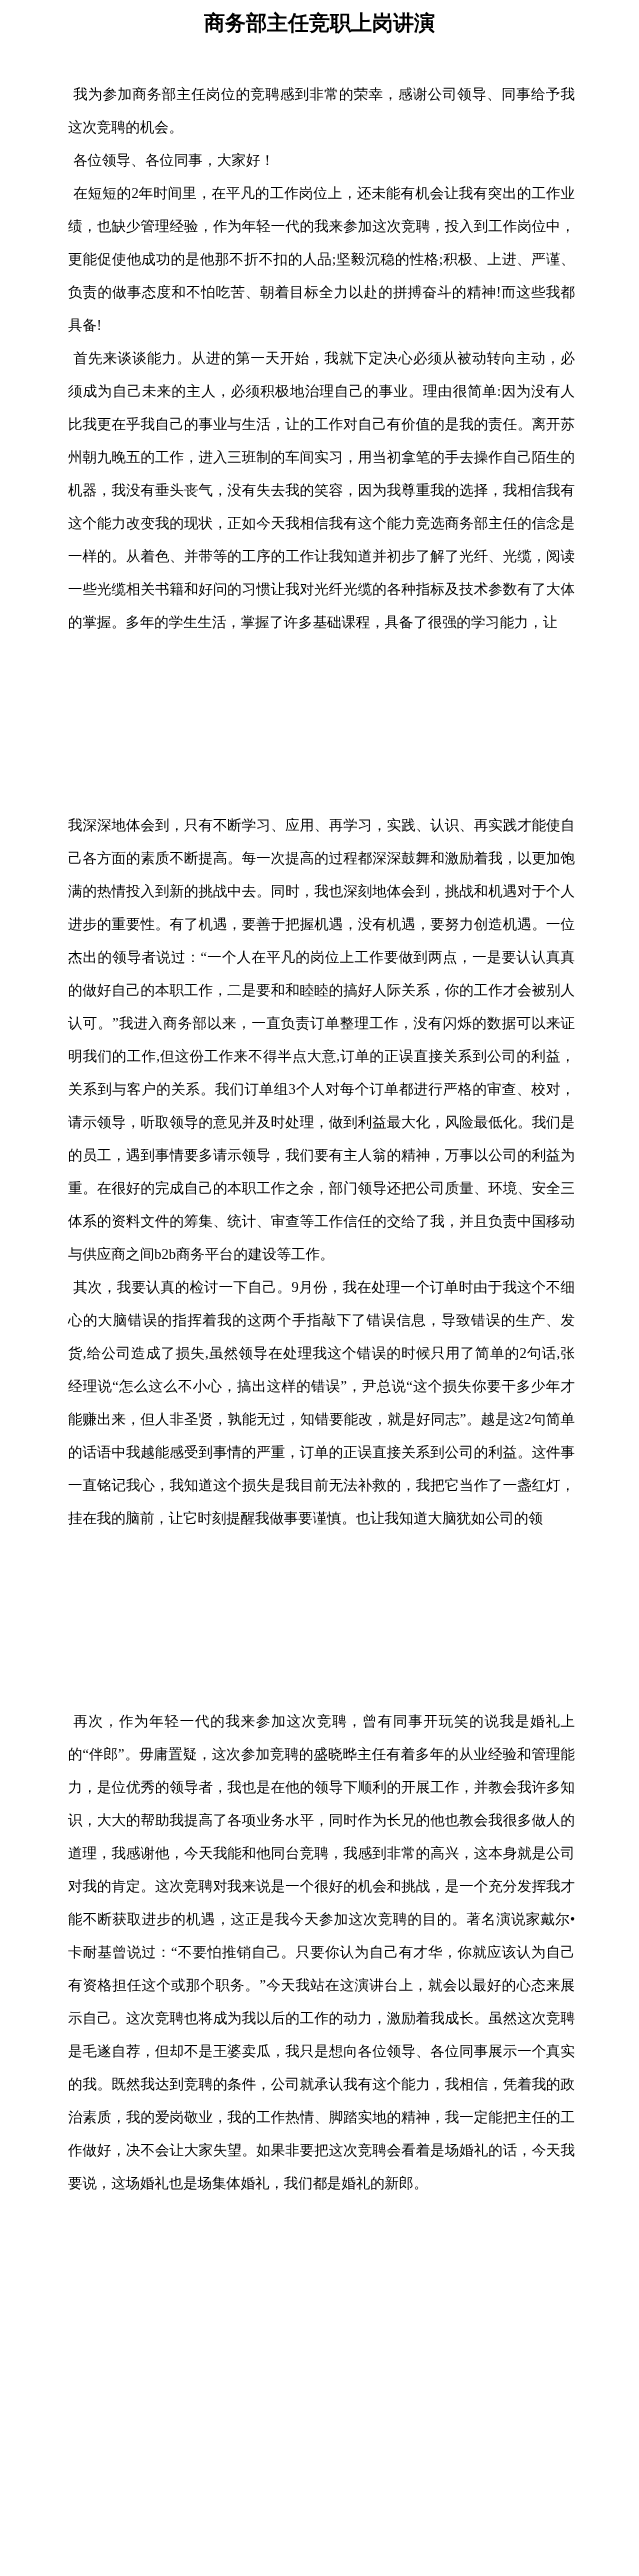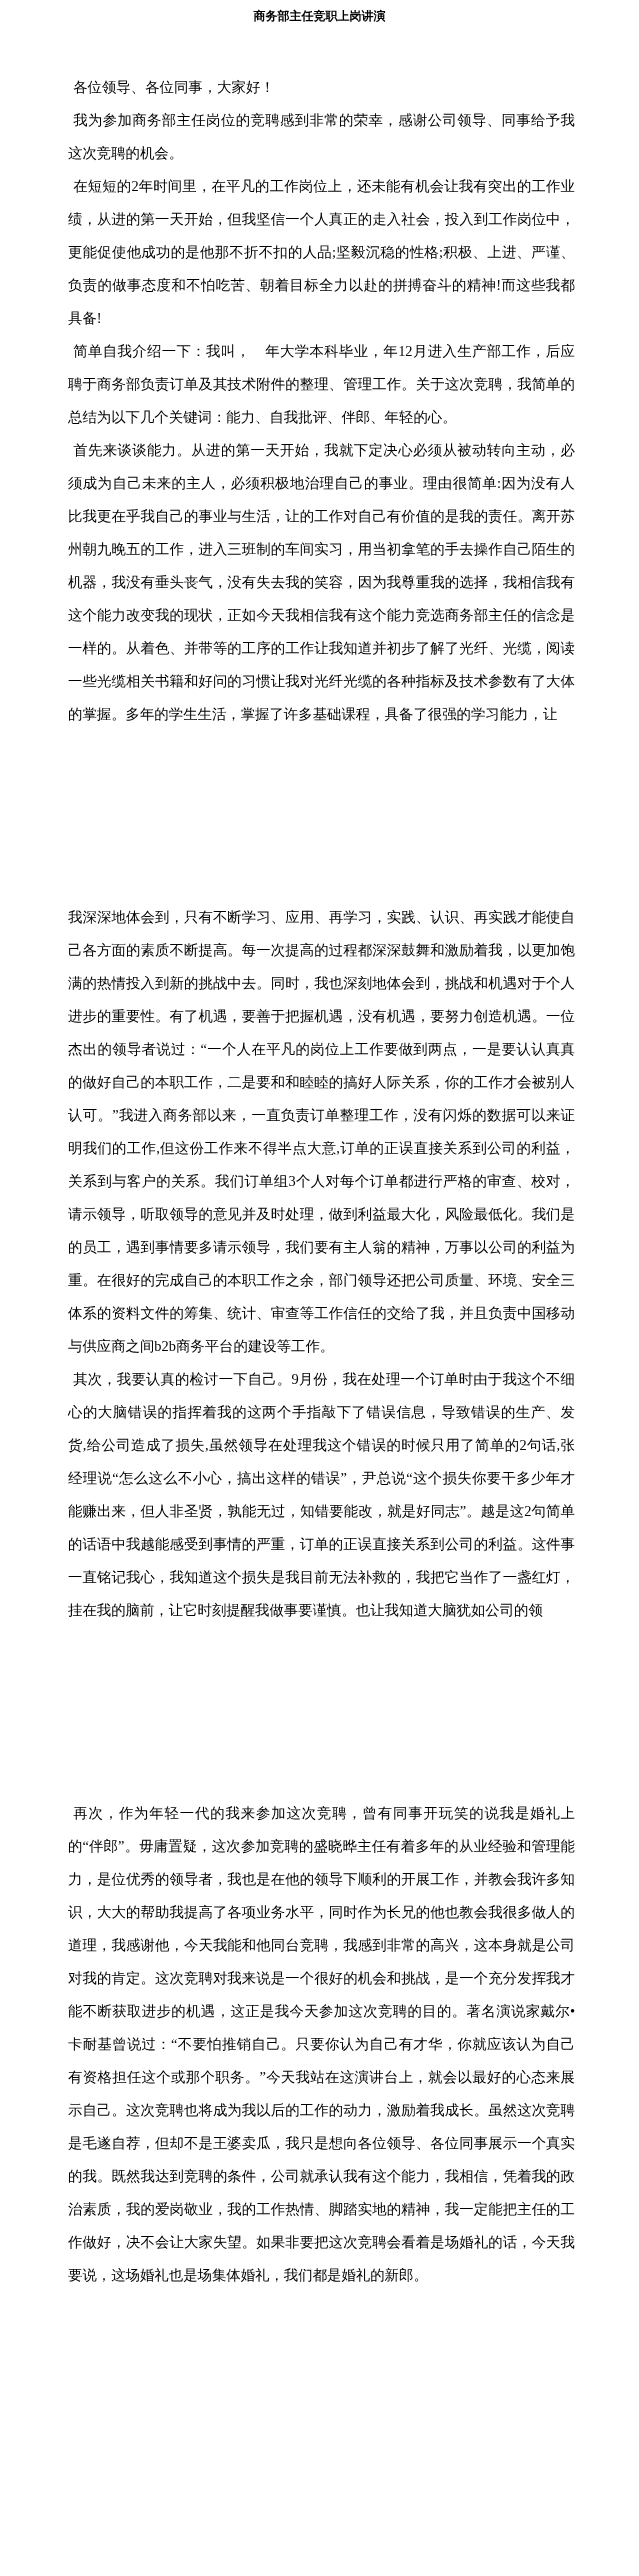--- a/index.html
+++ b/index.html
@@ -11,23 +11,23 @@
     position: relative;
     width: 639px;
     height: 2711px;
     margin: 0;
     background: #ffffff;
     color: #000000;
     font-family: "Liberation Serif", "DejaVu Serif", serif;
     overflow: hidden;
   }
   .doc-title {
-    margin: 5px;
+    margin: 12px;
     text-align: center;
-    font-size: 12px;
+    font-size: 21px;
     font-weight: bold;
     line-height: 23px;
     color: #000000;
   }
   .content {
     margin: 43px 64px 0 68px;
     width: 507px;
     font-size: 14.4px;
     line-height: 33px;
     text-align: justify;
@@ -39,24 +39,23 @@
   .para.indent { text-indent: 5.2px; }
   .block-gap { height: 170px; }
 </style>
 </head>
 <body>
 
 <div class="page">
   <h1 class="doc-title">商务部主任竞职上岗讲演</h1>
   <div class="content" id="content">
       <div class="text-block">
+        <p class="para indent">我为参加商务部主任岗位的竞聘感到非常的荣幸，感谢公司领导、同事给予我这次竞聘的机会。</p>
         <p class="para indent">各位领导、各位同事，大家好！</p>
-        <p class="para indent">我为参加商务部主任岗位的竞聘感到非常的荣幸，感谢公司领导、同事给予我这次竞聘的机会。</p>
-        <p class="para indent">在短短的2年时间里，在平凡的工作岗位上，还未能有机会让我有突出的工作业绩，从进的第一天开始，但我坚信一个人真正的走入社会，投入到工作岗位中，更能促使他成功的是他那不折不扣的人品;坚毅沉稳的性格;积极、上进、严谨、负责的做事态度和不怕吃苦、朝着目标全力以赴的拼搏奋斗的精神!而这些我都具备!</p>
-        <p class="para indent">简单自我介绍一下：我叫，　年大学本科毕业，年12月进入生产部工作，后应聘于商务部负责订单及其技术附件的整理、管理工作。关于这次竞聘，我简单的总结为以下几个关键词：能力、自我批评、伴郎、年轻的心。</p>
+        <p class="para indent">在短短的2年时间里，在平凡的工作岗位上，还未能有机会让我有突出的工作业绩，也缺少管理经验，作为年轻一代的我来参加这次竞聘，投入到工作岗位中，更能促使他成功的是他那不折不扣的人品;坚毅沉稳的性格;积极、上进、严谨、负责的做事态度和不怕吃苦、朝着目标全力以赴的拼搏奋斗的精神!而这些我都具备!</p>
         <p class="para indent">首先来谈谈能力。从进的第一天开始，我就下定决心必须从被动转向主动，必须成为自己未来的主人，必须积极地治理自己的事业。理由很简单:因为没有人比我更在乎我自己的事业与生活，让的工作对自己有价值的是我的责任。离开苏州朝九晚五的工作，进入三班制的车间实习，用当初拿笔的手去操作自己陌生的机器，我没有垂头丧气，没有失去我的笑容，因为我尊重我的选择，我相信我有这个能力改变我的现状，正如今天我相信我有这个能力竞选商务部主任的信念是一样的。从着色、并带等的工序的工作让我知道并初步了解了光纤、光缆，阅读一些光缆相关书籍和好问的习惯让我对光纤光缆的各种指标及技术参数有了大体的掌握。多年的学生生活，掌握了许多基础课程，具备了很强的学习能力，让</p>
       </div>
       <div class="block-gap"></div>
       <div class="text-block">
         <p class="para">我深深地体会到，只有不断学习、应用、再学习，实践、认识、再实践才能使自己各方面的素质不断提高。每一次提高的过程都深深鼓舞和激励着我，以更加饱满的热情投入到新的挑战中去。同时，我也深刻地体会到，挑战和机遇对于个人进步的重要性。有了机遇，要善于把握机遇，没有机遇，要努力创造机遇。一位杰出的领导者说过：“一个人在平凡的岗位上工作要做到两点，一是要认认真真的做好自己的本职工作，二是要和和睦睦的搞好人际关系，你的工作才会被别人认可。”我进入商务部以来，一直负责订单整理工作，没有闪烁的数据可以来证明我们的工作,但这份工作来不得半点大意,订单的正误直接关系到公司的利益，关系到与客户的关系。我们订单组3个人对每个订单都进行严格的审查、校对，请示领导，听取领导的意见并及时处理，做到利益最大化，风险最低化。我们是的员工，遇到事情要多请示领导，我们要有主人翁的精神，万事以公司的利益为重。在很好的完成自己的本职工作之余，部门领导还把公司质量、环境、安全三体系的资料文件的筹集、统计、审查等工作信任的交给了我，并且负责中国移动与供应商之间b2b商务平台的建设等工作。</p>
         <p class="para indent">其次，我要认真的检讨一下自己。9月份，我在处理一个订单时由于我这个不细心的大脑错误的指挥着我的这两个手指敲下了错误信息，导致错误的生产、发货,给公司造成了损失,虽然领导在处理我这个错误的时候只用了简单的2句话,张经理说“怎么这么不小心，搞出这样的错误”，尹总说“这个损失你要干多少年才能赚出来，但人非圣贤，孰能无过，知错要能改，就是好同志”。越是这2句简单的话语中我越能感受到事情的严重，订单的正误直接关系到公司的利益。这件事一直铭记我心，我知道这个损失是我目前无法补救的，我把它当作了一盏红灯，挂在我的脑前，让它时刻提醒我做事要谨慎。也让我知道大脑犹如公司的领</p>
       </div>
       <div class="block-gap"></div>
       <div class="text-block">
         <p class="para indent">再次，作为年轻一代的我来参加这次竞聘，曾有同事开玩笑的说我是婚礼上的“伴郎”。毋庸置疑，这次参加竞聘的盛晓晔主任有着多年的从业经验和管理能力，是位优秀的领导者，我也是在他的领导下顺利的开展工作，并教会我许多知识，大大的帮助我提高了各项业务水平，同时作为长兄的他也教会我很多做人的道理，我感谢他，今天我能和他同台竞聘，我感到非常的高兴，这本身就是公司对我的肯定。这次竞聘对我来说是一个很好的机会和挑战，是一个充分发挥我才能不断获取进步的机遇，这正是我今天参加这次竞聘的目的。著名演说家戴尔•卡耐基曾说过：“不要怕推销自己。只要你认为自己有才华，你就应该认为自己有资格担任这个或那个职务。”今天我站在这演讲台上，就会以最好的心态来展示自己。这次竞聘也将成为我以后的工作的动力，激励着我成长。虽然这次竞聘是毛遂自荐，但却不是王婆卖瓜，我只是想向各位领导、各位同事展示一个真实的我。既然我达到竞聘的条件，公司就承认我有这个能力，我相信，凭着我的政治素质，我的爱岗敬业，我的工作热情、脚踏实地的精神，我一定能把主任的工作做好，决不会让大家失望。如果非要把这次竞聘会看着是场婚礼的话，今天我要说，这场婚礼也是场集体婚礼，我们都是婚礼的新郎。</p>

